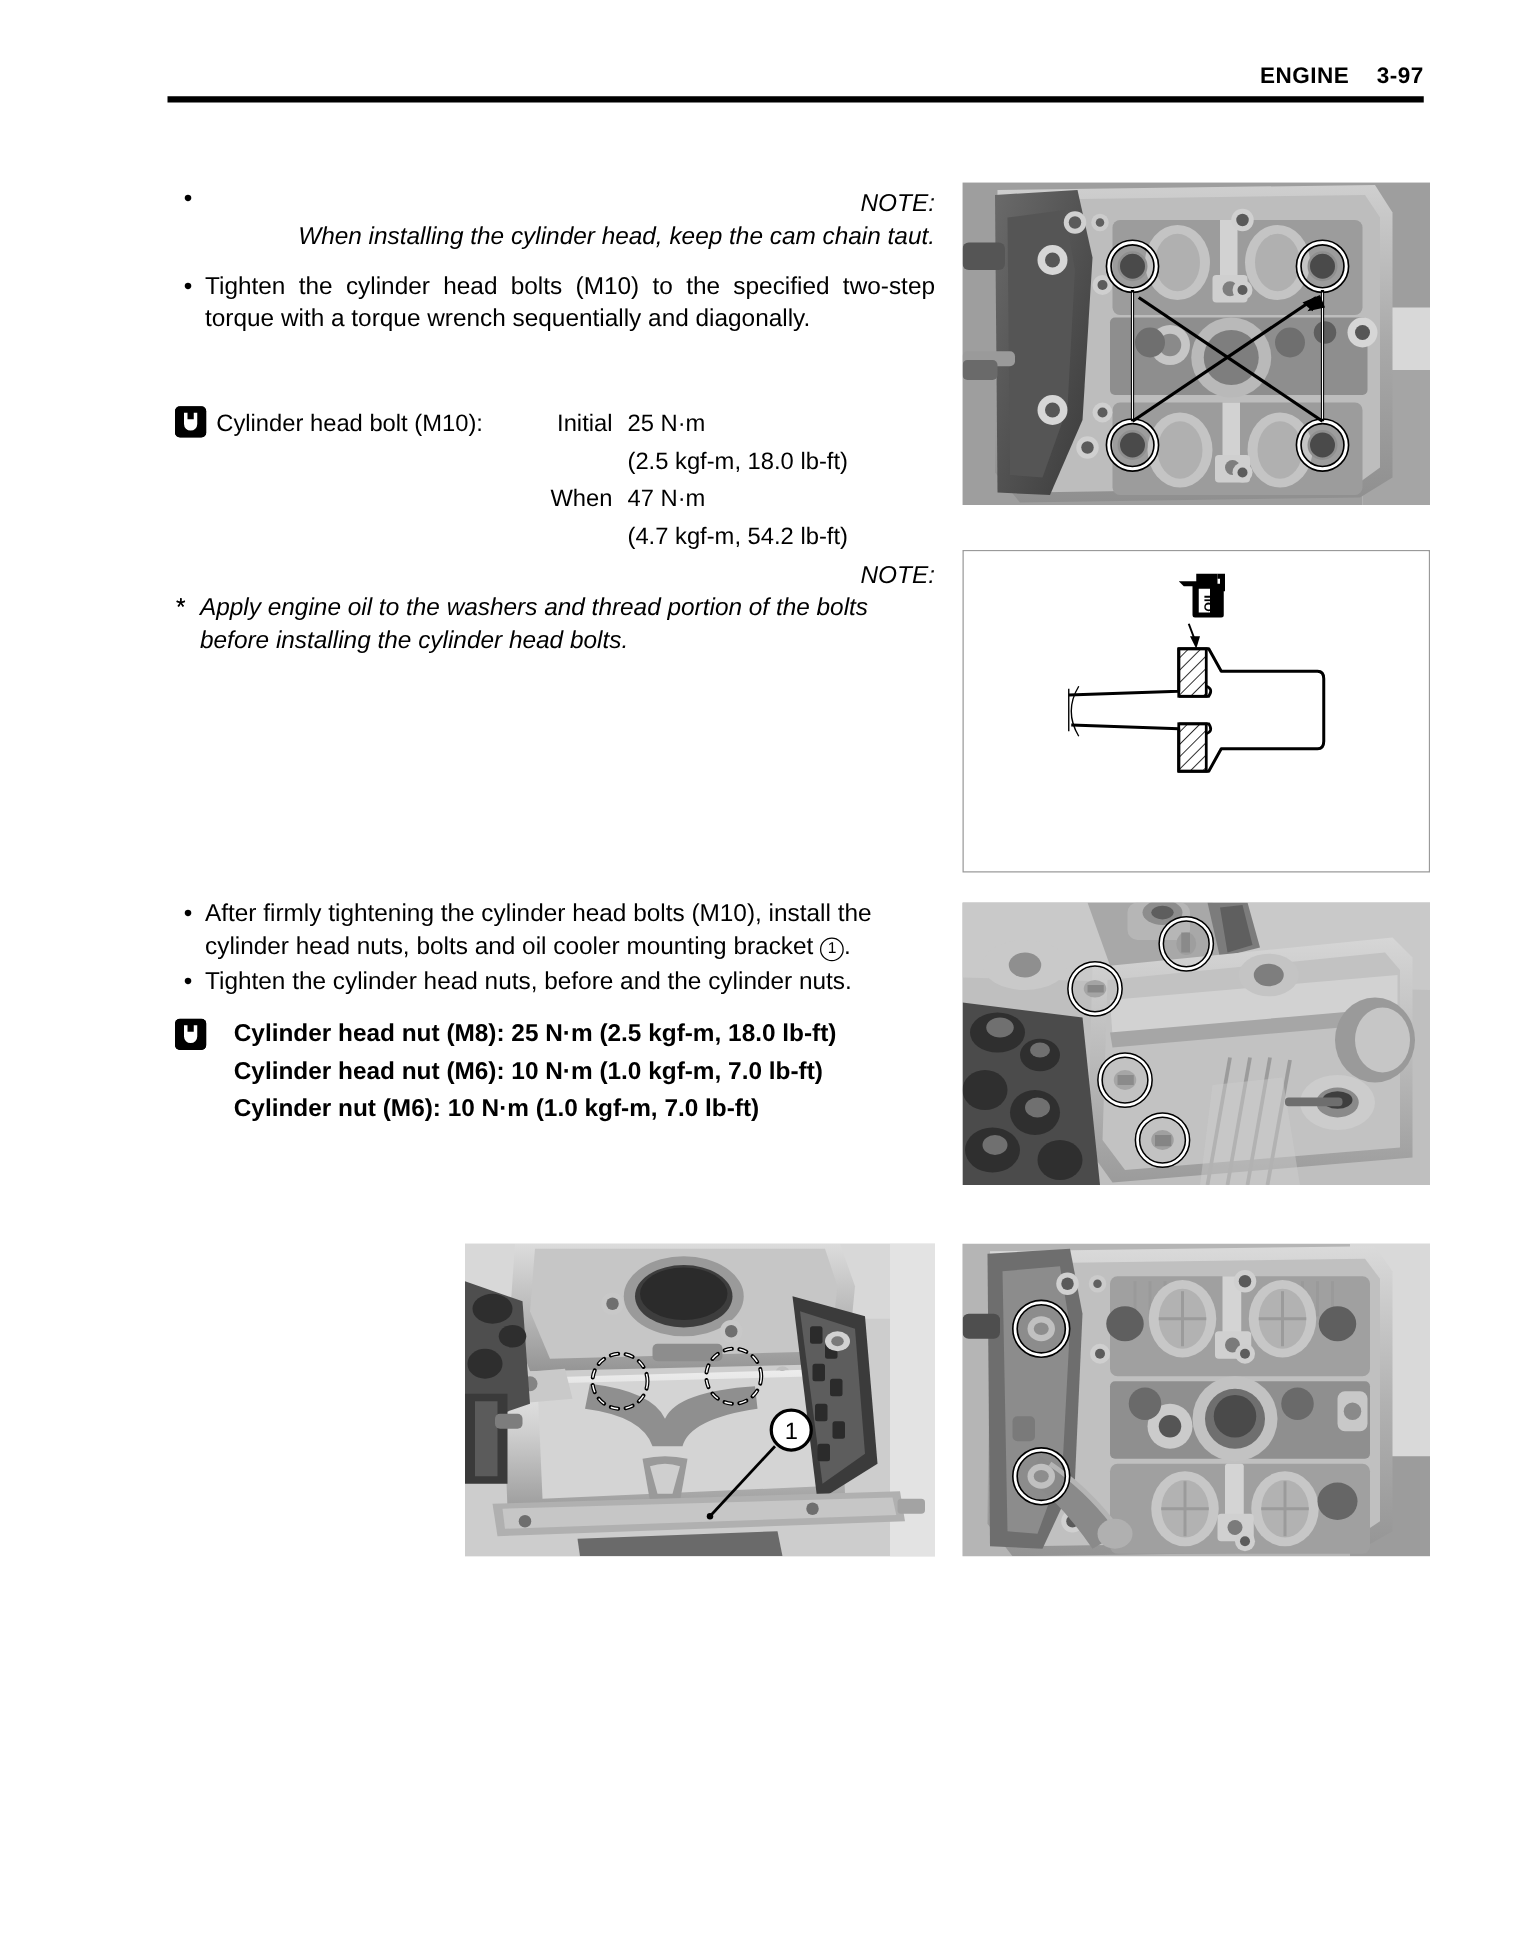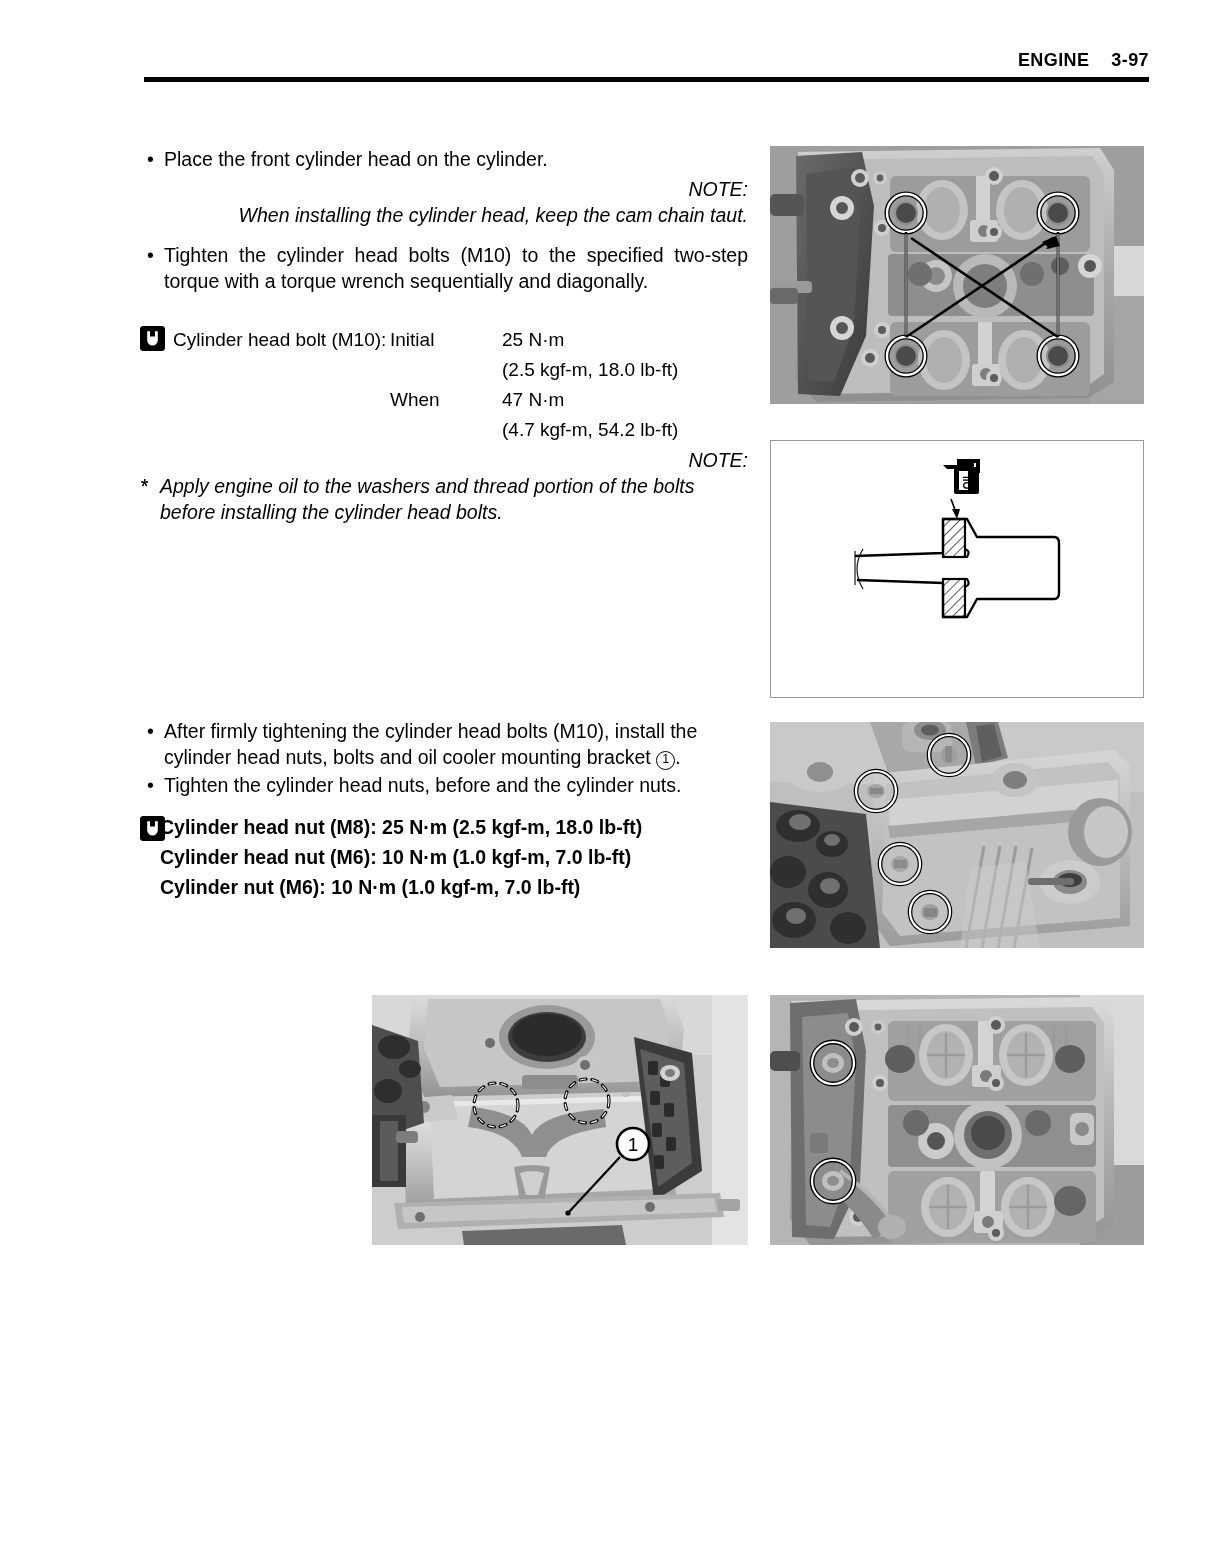--- a/index.html
+++ b/index.html
@@ -12,21 +12,21 @@
     height: 1548px;
     position: relative;
     font-family: "Liberation Sans", sans-serif;
     color: #000000;
     overflow: hidden;
   }
 
   
   #page-header {
     position: absolute;
-    left: 144px;
+    left: 134px;
     top: 50px;
     width: 1005px;
     height: 32px;
   }
   #page-header .hdr-text {
     position: absolute;
     right: 0;
     top: 0;
     font-size: 18px;
     font-weight: bold;
@@ -126,21 +126,21 @@
     top: 0;
     white-space: nowrap;
   }
   #torque-block-initial-final .tq-lead .tq-label {
     margin-left: 8px;
   }
   #torque-block-initial-final .tq-step {
     position: absolute;
     left: 250px;
     width: 100px;
-    text-align: left;
+    text-align: right;
     top: 0;
     white-space: nowrap;
   }
   #torque-block-initial-final .tq-val {
     position: absolute;
     left: 362px;
     top: 0;
     white-space: nowrap;
   }
 
@@ -149,21 +149,21 @@
     position: absolute;
     left: 140px;
     top: 812px;
     width: 620px;
     font-size: 19.5px;
     font-weight: bold;
     line-height: 30px;
   }
   #torque-block-nuts .tq-line {
     position: relative;
-    padding-left: 20px;
+    padding-left: 47px;
     white-space: nowrap;
   }
   #torque-block-nuts .tq-icon-holder {
     position: absolute;
     left: 0;
     top: 2px;
   }
 
   
   .circ-num {
@@ -200,21 +200,20 @@
   <div class="hdr-text">
     <span class="hdr-chapter">ENGINE</span><span>3-97</span>
   </div>
   <div class="hdr-rule"></div>
 </div>
 
 <div class="text-col" style="top:146px;">
 
   <div class="para bullet-line">
     <span class="bdot">•</span>
-    <span>Place the front cylinder head on the cylinder.</span>
   </div>
 
   <div class="note-head" style="margin-top:4px;">NOTE:</div>
   <div class="note-body">When installing the cylinder head, keep the cam chain taut.</div>
 
   <div class="para bullet-line justified" style="margin-top:14px;">
     <span class="bdot">•</span>
     <span>Tighten the cylinder head bolts (M10) to the specified two-step torque with a torque wrench sequentially and diagonally.</span>
   </div>
 </div>

